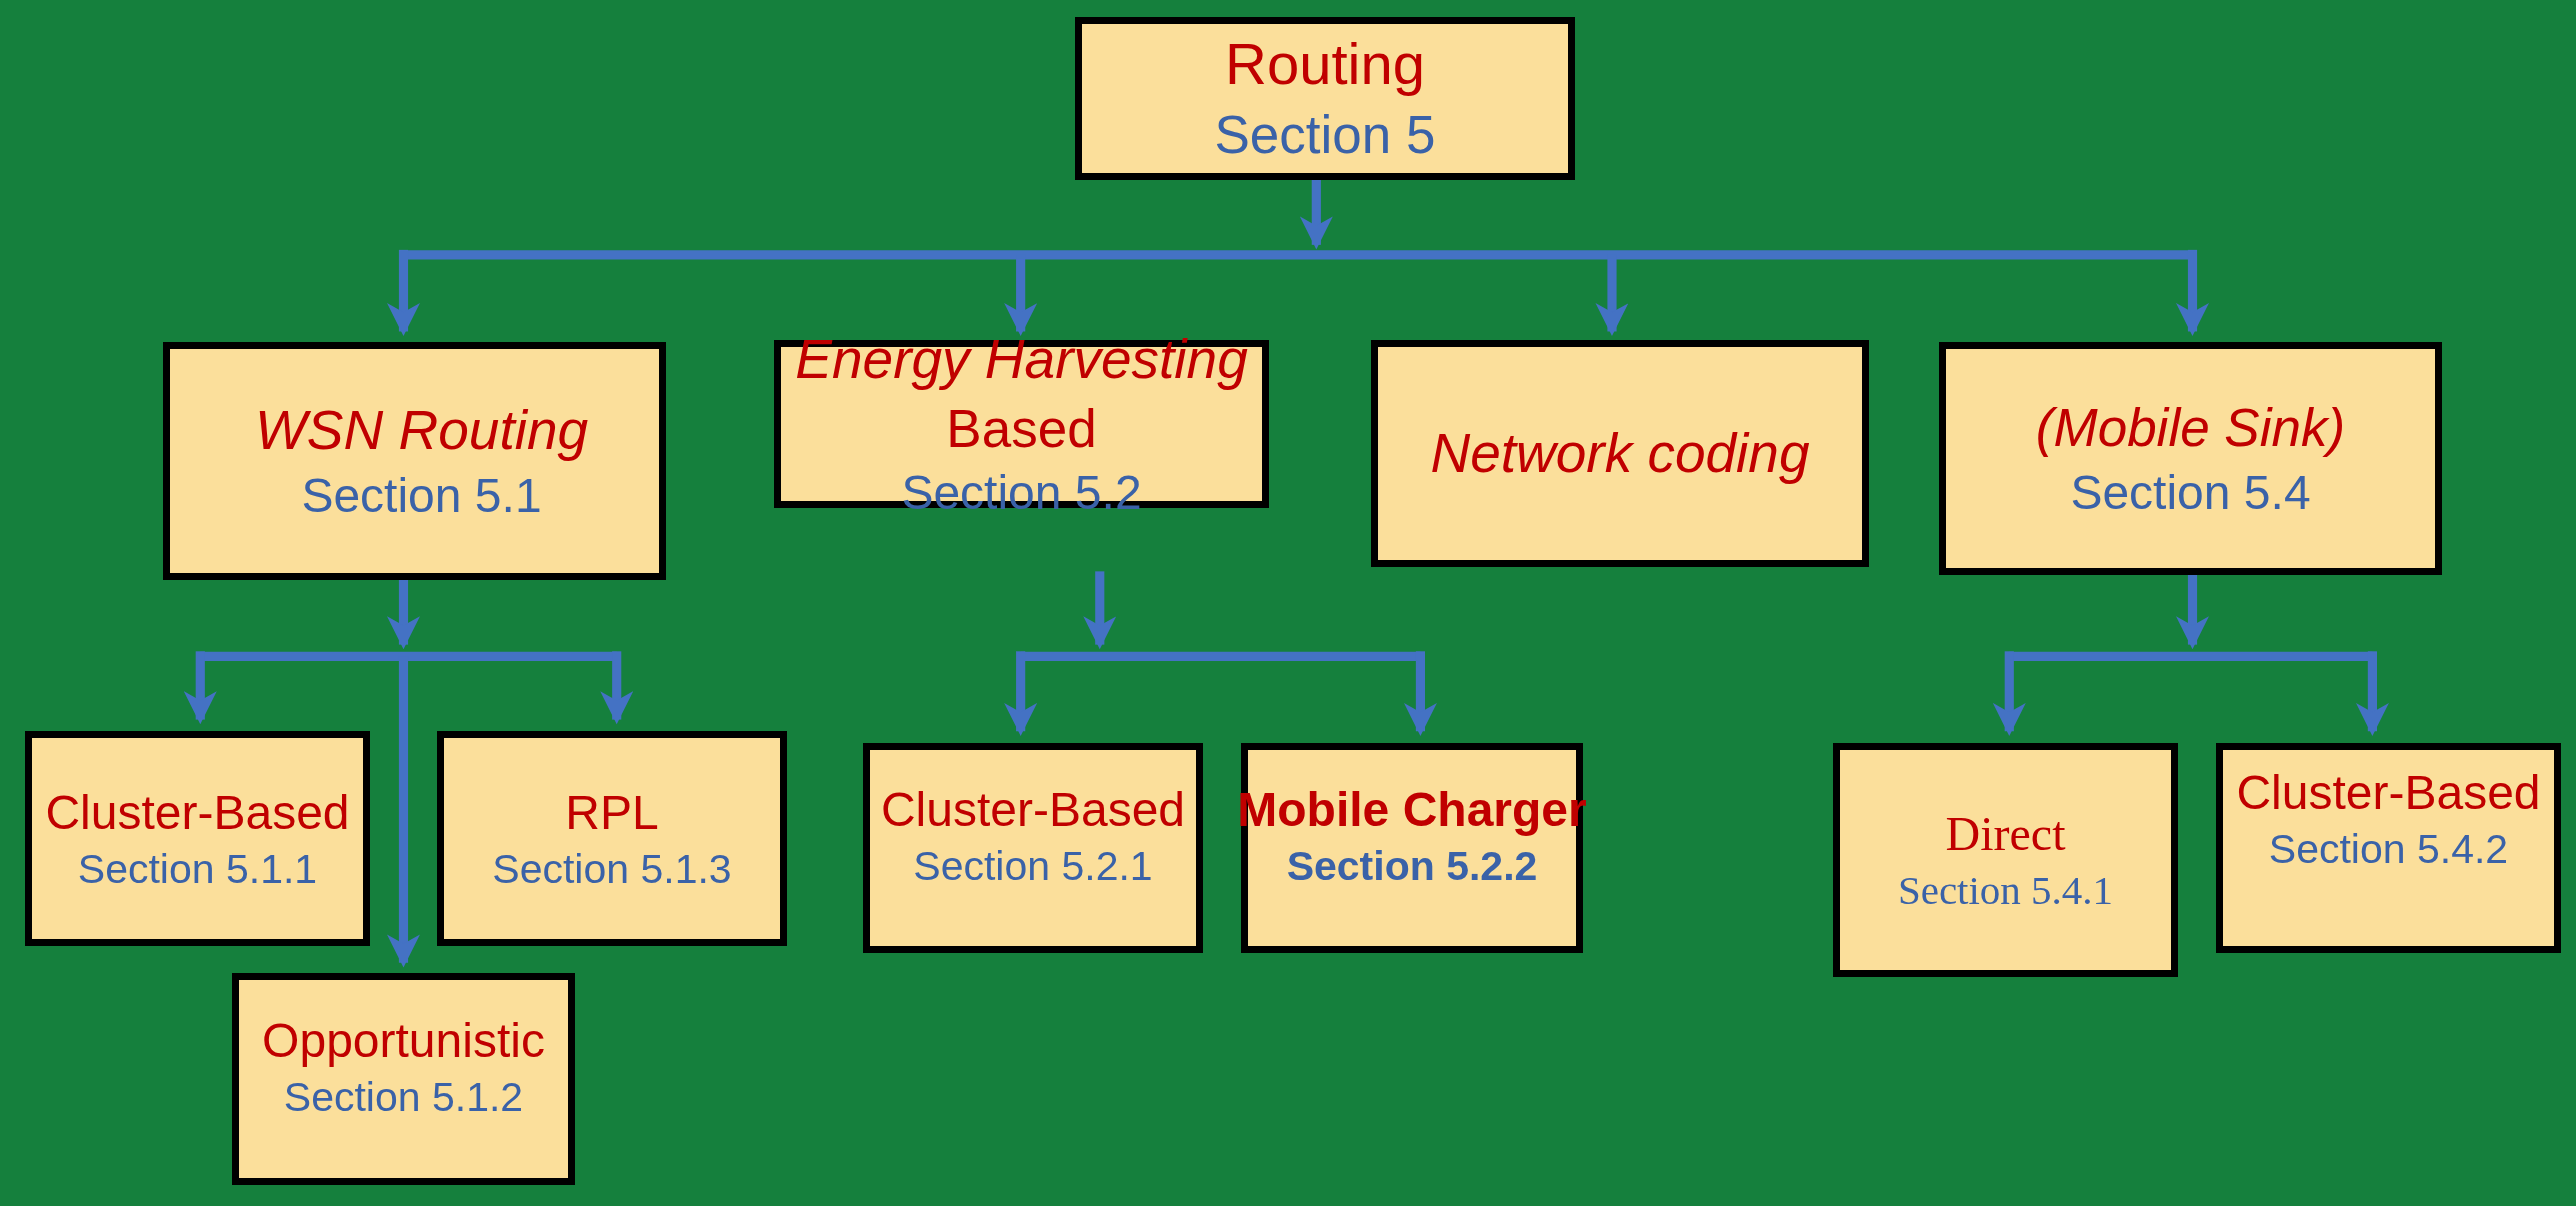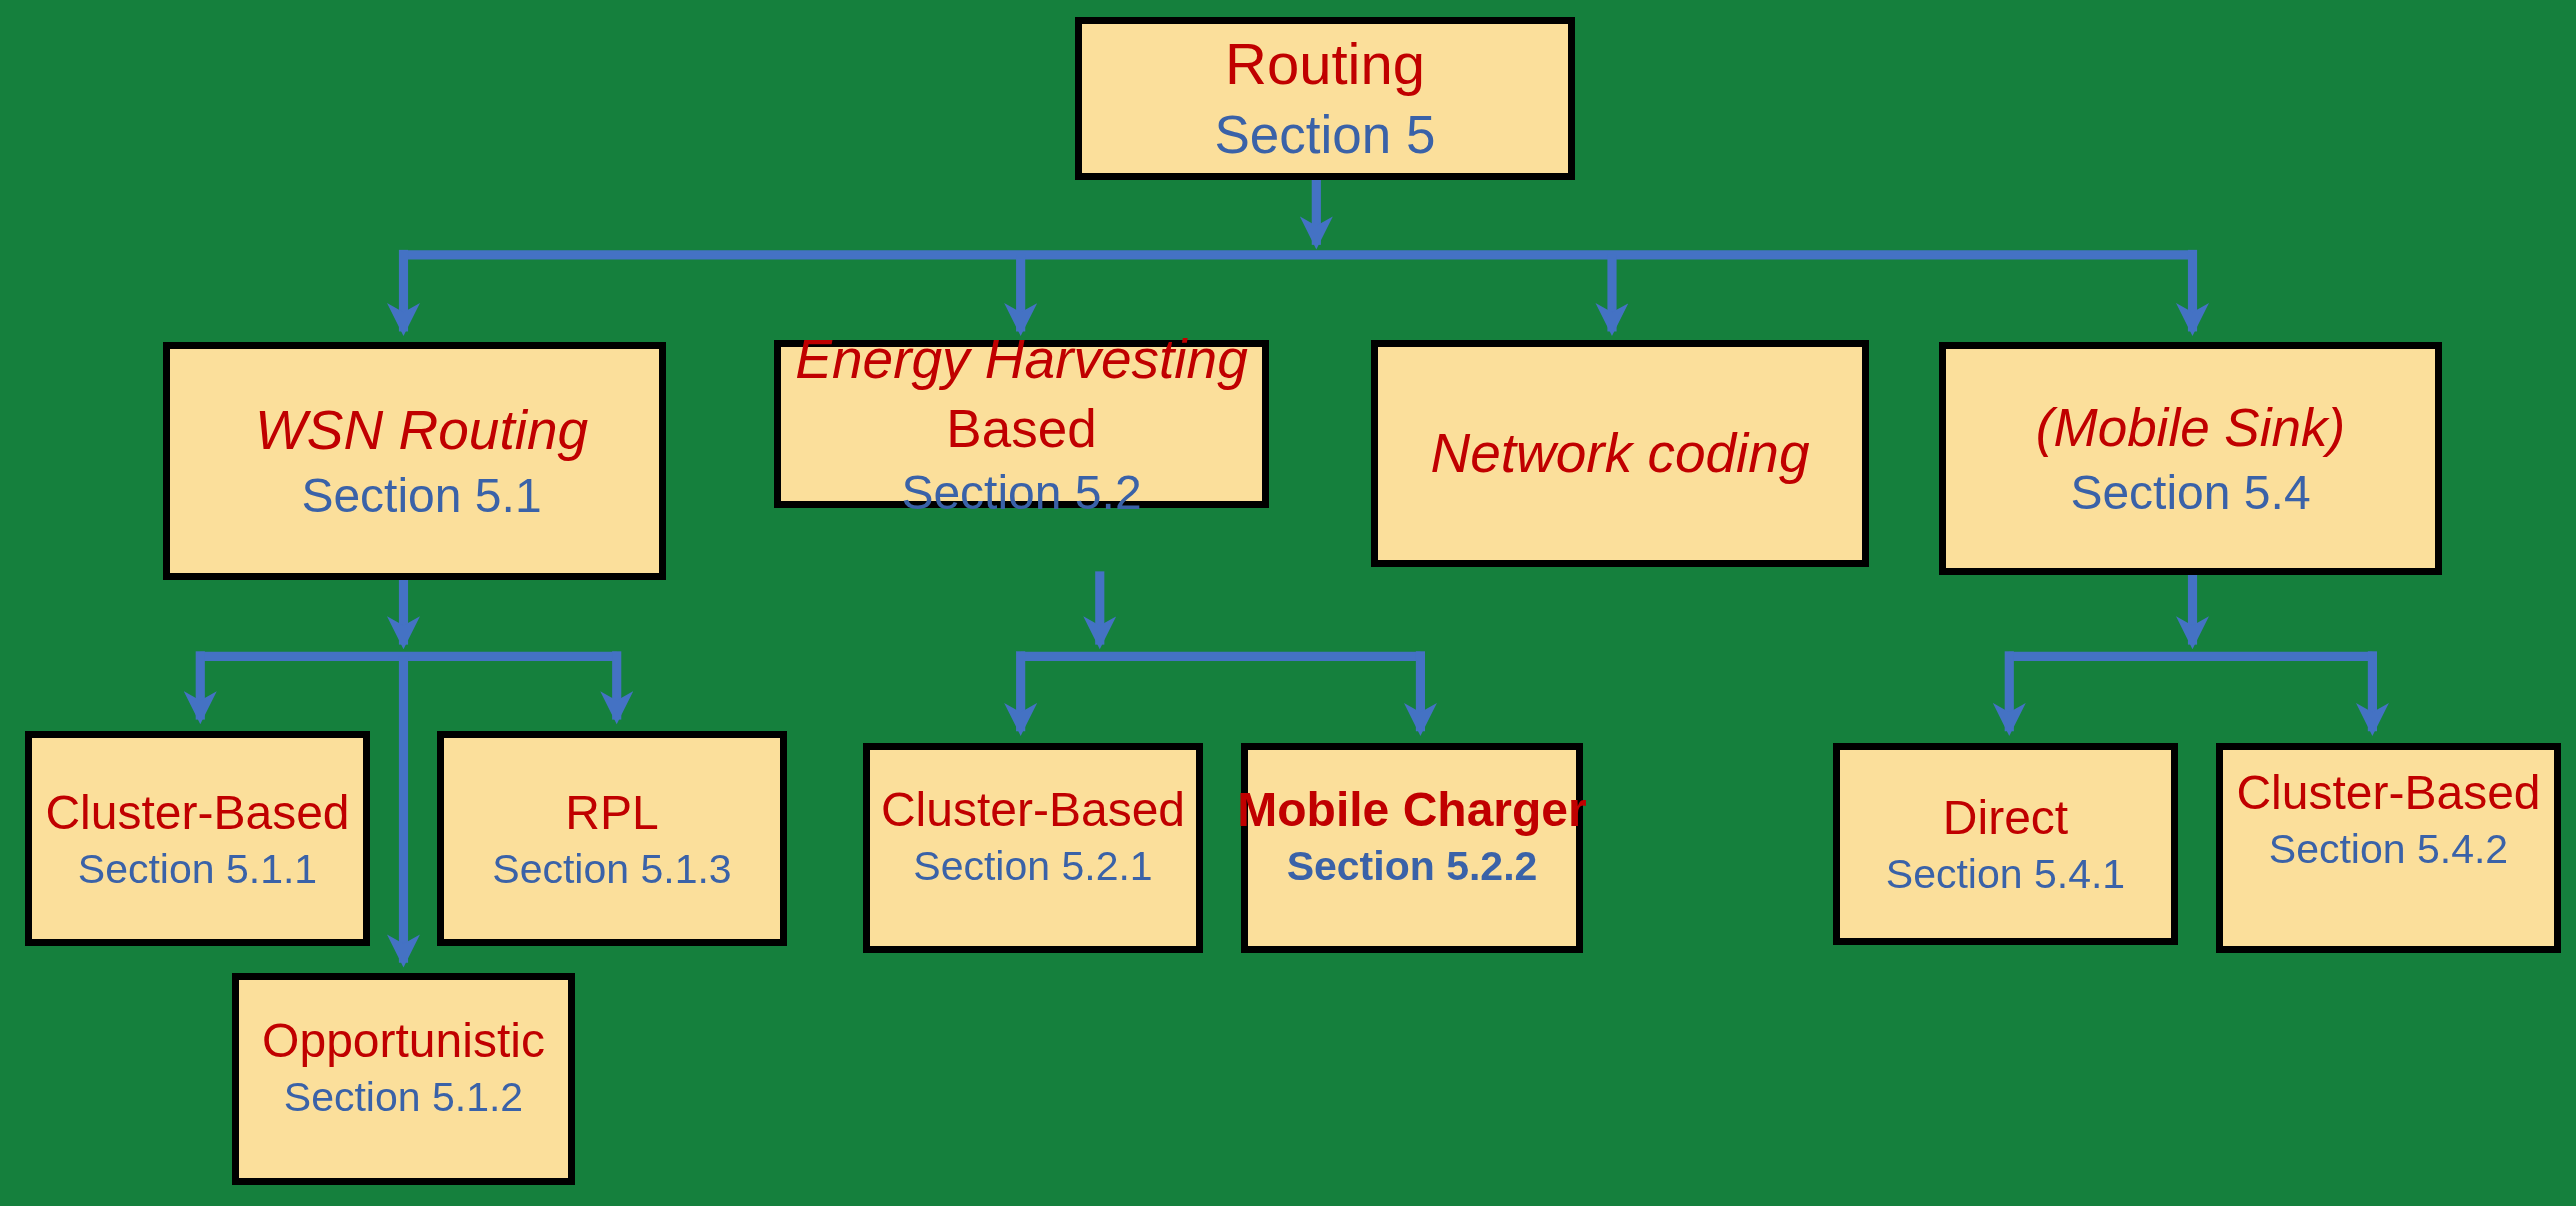--- a/index.html
+++ b/index.html
@@ -141,21 +141,21 @@
   <div class="node lvl3 pad-b-30" style="left:863px; top:743px; width:340px; height:210px;">
     <span class="title">Cluster-Based</span>
     <span class="section">Section 5.2.1</span>
   </div>
 
   <div class="node lvl3 pad-b-30" style="left:1241px; top:743px; width:342px; height:210px;font-weight:bold;">
     <span class="title">Mobile Charger</span>
     <span class="section">Section 5.2.2</span>
   </div>
 
-  <div class="node lvl3" style="left:1833px; top:743px; width:345px; height:202px;">
+  <div class="node lvl3" style="left:1833px; top:743px; width:345px; height:234px;font-family:Liberation Serif, serif;">
     <span class="title">Direct</span>
     <span class="section">Section 5.4.1</span>
   </div>
 
   <div class="node lvl3 pad-b-70" style="left:2216px; top:743px; width:345px; height:210px;">
     <span class="title">Cluster-Based</span>
     <span class="section">Section 5.4.2</span>
   </div>
 
 </div>

